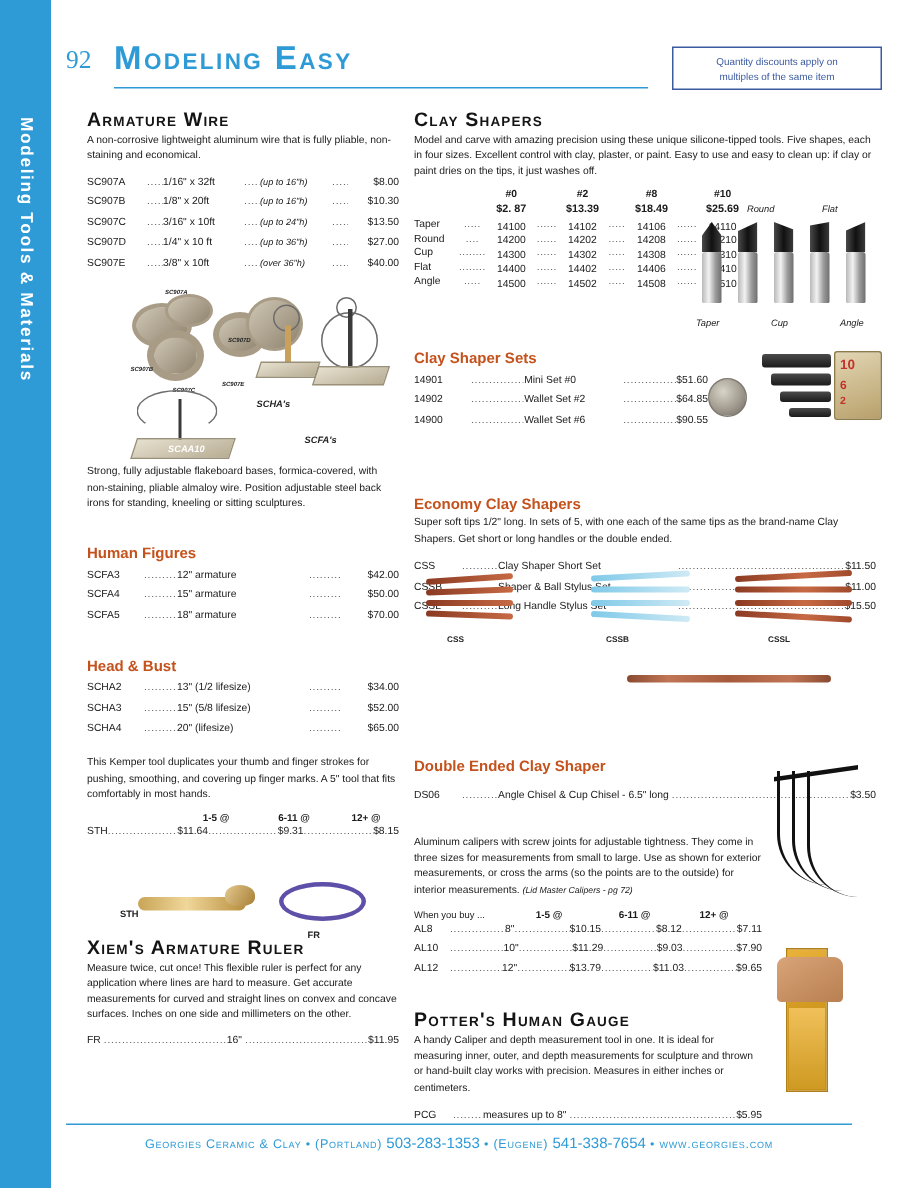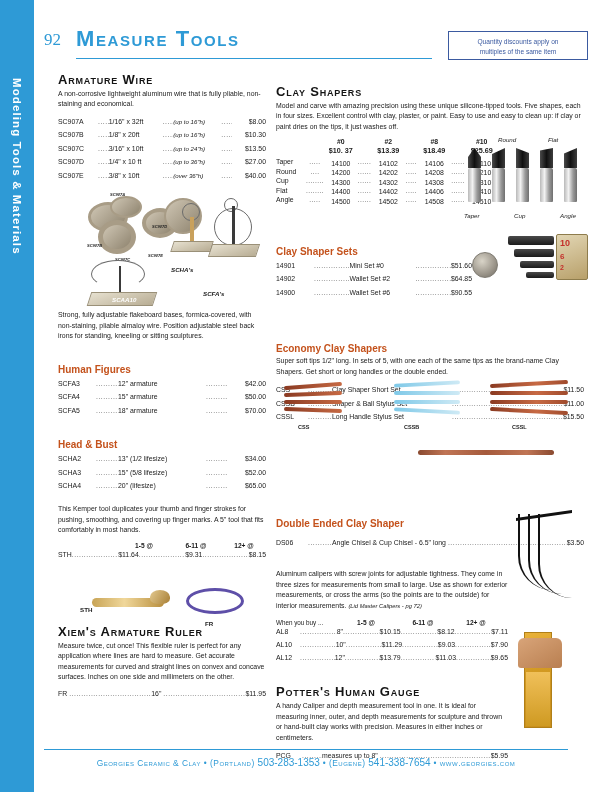--- a/index.html
+++ b/index.html
@@ -62,21 +62,21 @@
     border: 1px solid #3b5aa0;
     color: #3b5aa0;
     font-size: 6.6px;
     line-height: 1.55;
     text-align: center;
     padding-top: 5px;
   }
 
   
   .col-left  { position: absolute; left: 58px;  top: 72px; width: 208px; }
-  .col-right { position: absolute; left: 276px; top: 84px; width: 308px; }
+  .col-right { position: absolute; left: 276px; top: 72px; width: 308px; }
 
   h2.sect {
     font-size: 13px;
     font-weight: bold;
     letter-spacing: 0.8px;
     font-variant: small-caps;
     color: #141414;
     margin-bottom: 2px;
   }
   h3.sub {
@@ -247,21 +247,21 @@
   }
 </style>
 </head>
 <body>
 
 <div class="side-tab">
   <div class="vtext">Modeling Tools &amp; Materials</div>
 </div>
 
 <div class="page-num">92</div>
-<div class="page-title">Measure Tools</div>
+<div class="page-title">Modeling Easy</div>
 <div class="title-rule"></div>
 <div class="note-box">
   <div>Quantity discounts apply on</div>
   <div>multiples of the same item</div>
 </div>
 
 <div class="col-left">
 
   <section>
     <h2 class="sect">Armature Wire</h2>
@@ -420,21 +420,21 @@
           <td style="width:12px"></td>
           <th class="num" style="width:34px">#2</th>
           <td style="width:12px"></td>
           <th class="num" style="width:34px">#8</th>
           <td style="width:12px"></td>
           <th class="num" style="width:34px">#10</th>
         </tr>
         <tr>
           <td></td>
               <td></td>
-          <th class="pr">$10. 37</th>
+          <th class="pr">$2. 87</th>
           <td></td>
           <th class="pr">$13.39</th>
           <td></td>
           <th class="pr">$18.49</th>
           <td></td>
           <th class="pr">$25.69</th>
         </tr>
         <tr>
           <td class="rowlabel">Taper</td>
           <td class="dotcell">.....</td>

